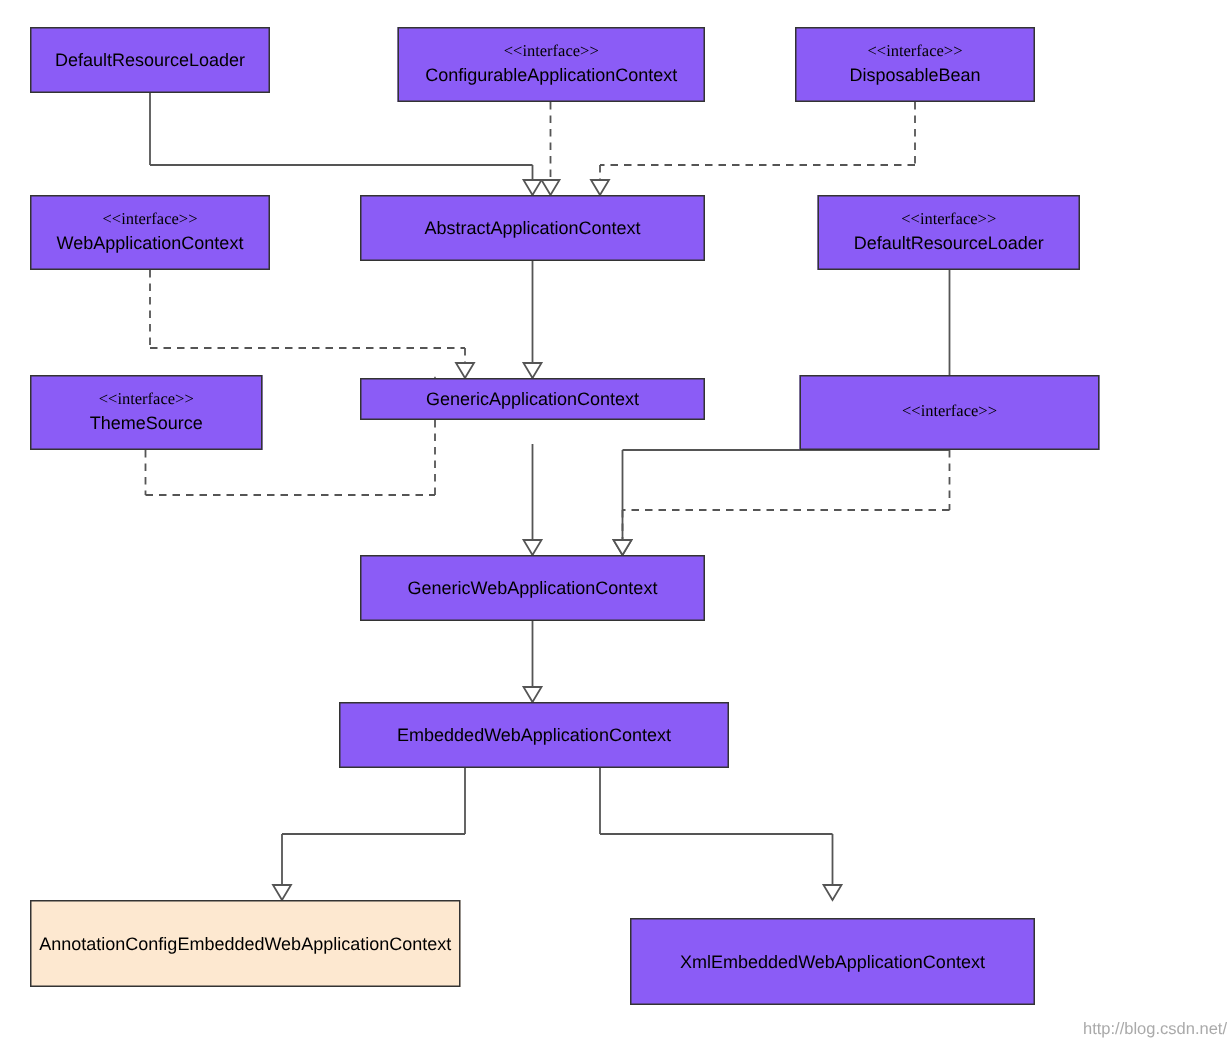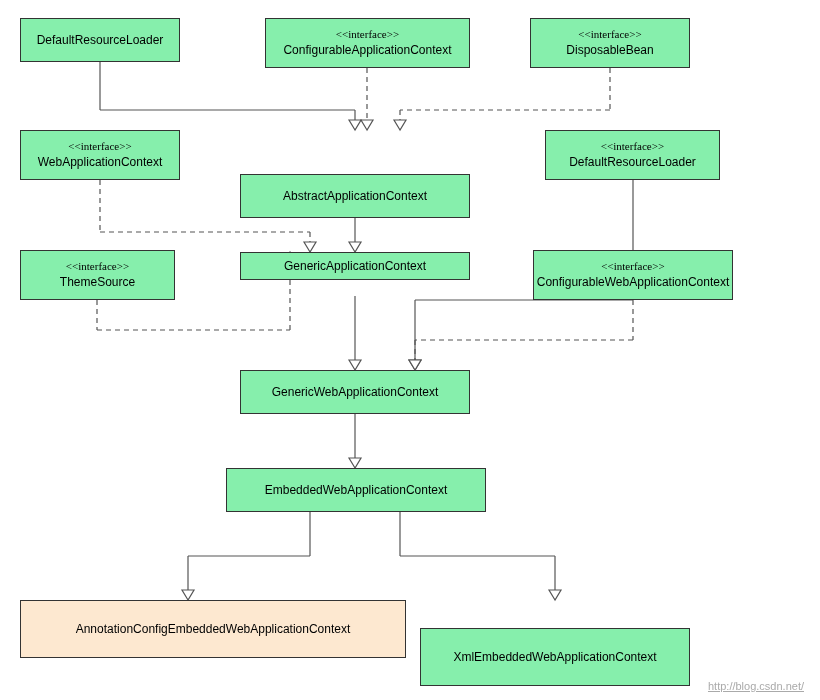--- a/index.html
+++ b/index.html
@@ -13,21 +13,21 @@
       position: relative;
     }
     #diagram {
       position: relative;
       width: 820px;
       height: 700px;
     }
     .uml-box {
       position: absolute;
       border: 1.5px solid #333;
-      background: #86efac;
+      background: #8b5cf6;
       text-align: center;
       display: flex;
       flex-direction: column;
       align-items: center;
       justify-content: center;
       padding: 4px 6px;
       line-height: 1.4;
     }
     .uml-box.highlighted {
       background: #fde8d0;
@@ -42,24 +42,23 @@
     svg.arrows {
       position: absolute;
       top: 0; left: 0;
       width: 820px;
       height: 700px;
       pointer-events: none;
     }
     .watermark {
       position: absolute;
       bottom: 8px;
-      right: 16px;
+      right: 2px;
       color: #aaa;
       font-size: 11px;
-      text-decoration: underline;
     }
   </style>
 </head>
 <body>
 
 <div id="diagram">
   <svg class="arrows">
 
     <line x1="100" y1="62" x2="100" y2="110" stroke="#555" stroke-width="1.2"></line>
     <line x1="100" y1="110" x2="355" y2="110" stroke="#555" stroke-width="1.2"></line>
@@ -123,46 +122,45 @@
         <div class="classname">ConfigurableApplicationContext</div>
       </div>
       <div class="uml-box" style="left: 530px; top: 18px; width: 160px; height: 50px;">
         <div class="stereotype">&lt;&lt;interface&gt;&gt;</div>
         <div class="classname">DisposableBean</div>
       </div>
       <div class="uml-box" style="left: 20px; top: 130px; width: 160px; height: 50px;">
         <div class="stereotype">&lt;&lt;interface&gt;&gt;</div>
         <div class="classname">WebApplicationContext</div>
       </div>
-      <div class="uml-box" style="left: 240px; top: 130px; width: 230px; height: 44px; margin-top: 44px;">
+      <div class="uml-box" style="left: 240px; top: 130px; width: 230px; height: 44px;">
         <div class="classname">AbstractApplicationContext</div>
       </div>
       <div class="uml-box" style="left: 545px; top: 130px; width: 175px; height: 50px;">
         <div class="stereotype">&lt;&lt;interface&gt;&gt;</div>
         <div class="classname">DefaultResourceLoader</div>
       </div>
       <div class="uml-box" style="left: 20px; top: 250px; width: 155px; height: 50px;">
         <div class="stereotype">&lt;&lt;interface&gt;&gt;</div>
         <div class="classname">ThemeSource</div>
       </div>
       <div class="uml-box" style="left: 240px; top: 252px; width: 230px; height: 28px;">
         <div class="classname">GenericApplicationContext</div>
       </div>
       <div class="uml-box" style="left: 533px; top: 250px; width: 200px; height: 50px;">
         <div class="stereotype">&lt;&lt;interface&gt;&gt;</div>
-        <div class="classname">ConfigurableWebApplicationContext</div>
       </div>
       <div class="uml-box" style="left: 240px; top: 370px; width: 230px; height: 44px;">
         <div class="classname">GenericWebApplicationContext</div>
       </div>
       <div class="uml-box" style="left: 226px; top: 468px; width: 260px; height: 44px;">
         <div class="classname">EmbeddedWebApplicationContext</div>
       </div>
-      <div class="uml-box highlighted" style="left: 20px; top: 600px; width: 386px; height: 58px;">
+      <div class="uml-box highlighted" style="left: 20px; top: 600px; width: 287px; height: 58px;">
         <div class="classname">AnnotationConfigEmbeddedWebApplicationContext</div>
       </div>
-      <div class="uml-box" style="left: 420px; top: 628px; width: 270px; height: 58px;">
+      <div class="uml-box" style="left: 420px; top: 612px; width: 270px; height: 58px;">
         <div class="classname">XmlEmbeddedWebApplicationContext</div>
       </div>
     </div>
 
   <div class="watermark">http://blog.csdn.net/</div>
 </div>
 
 </body></html>

